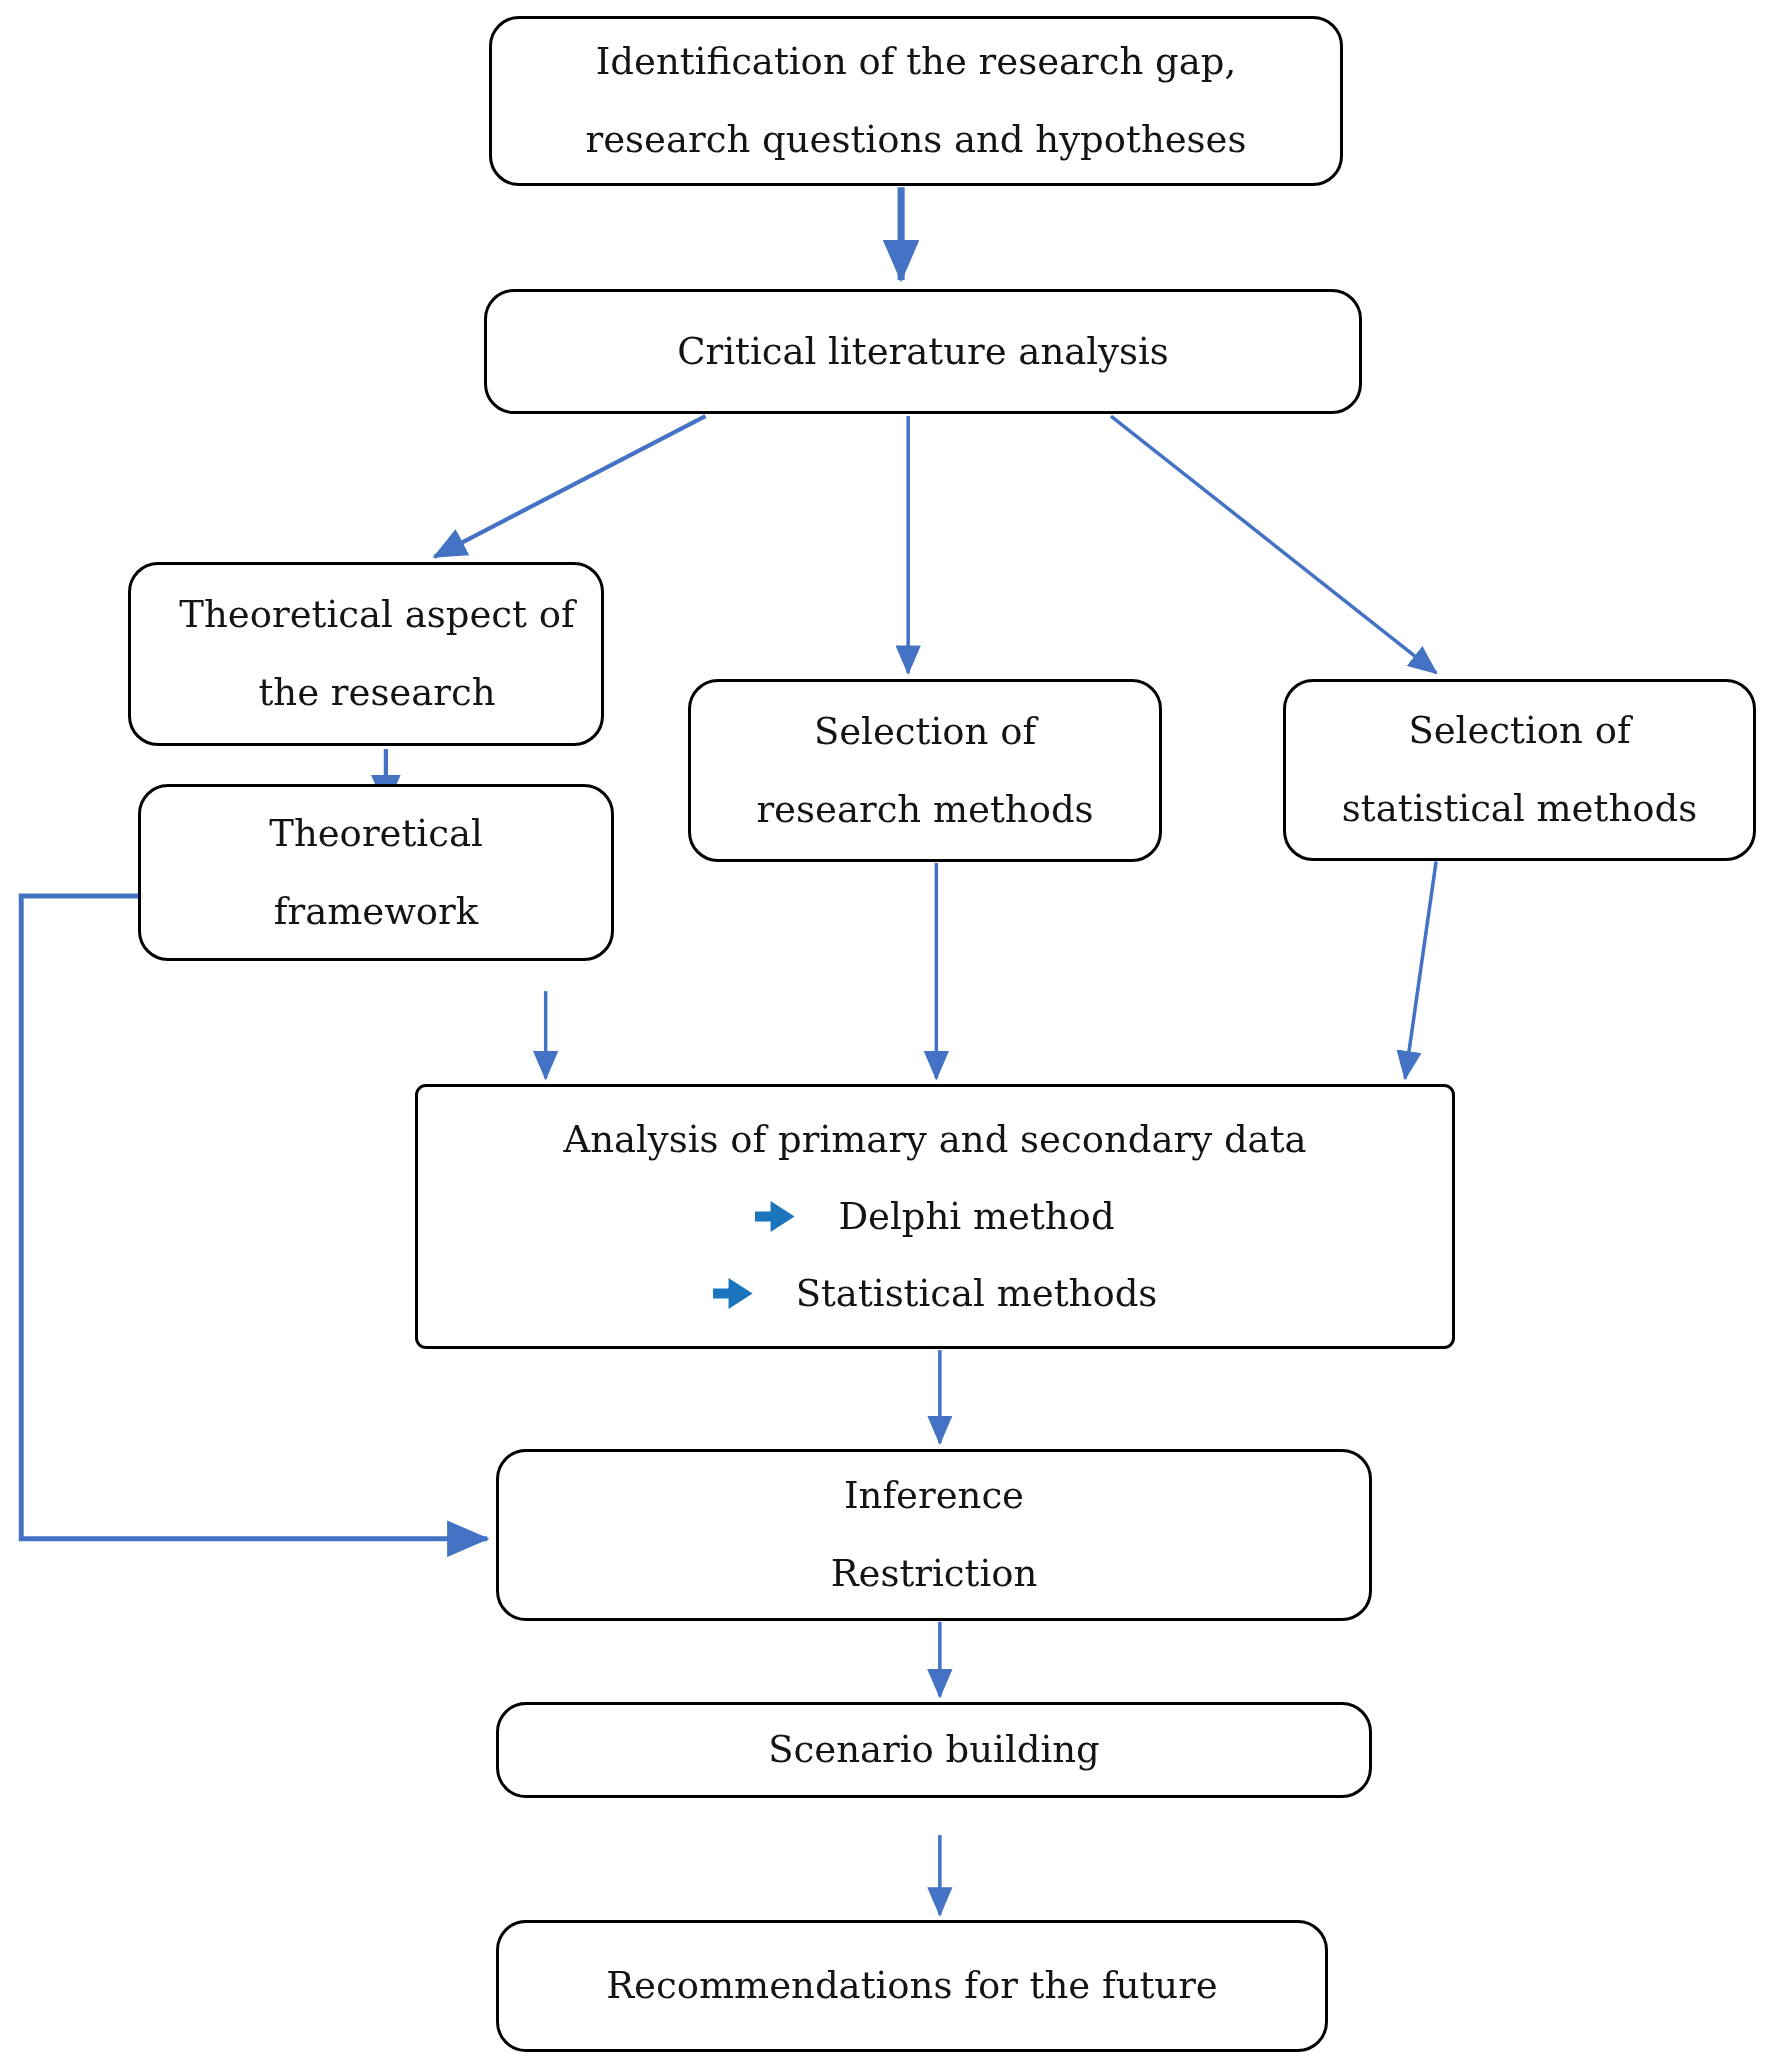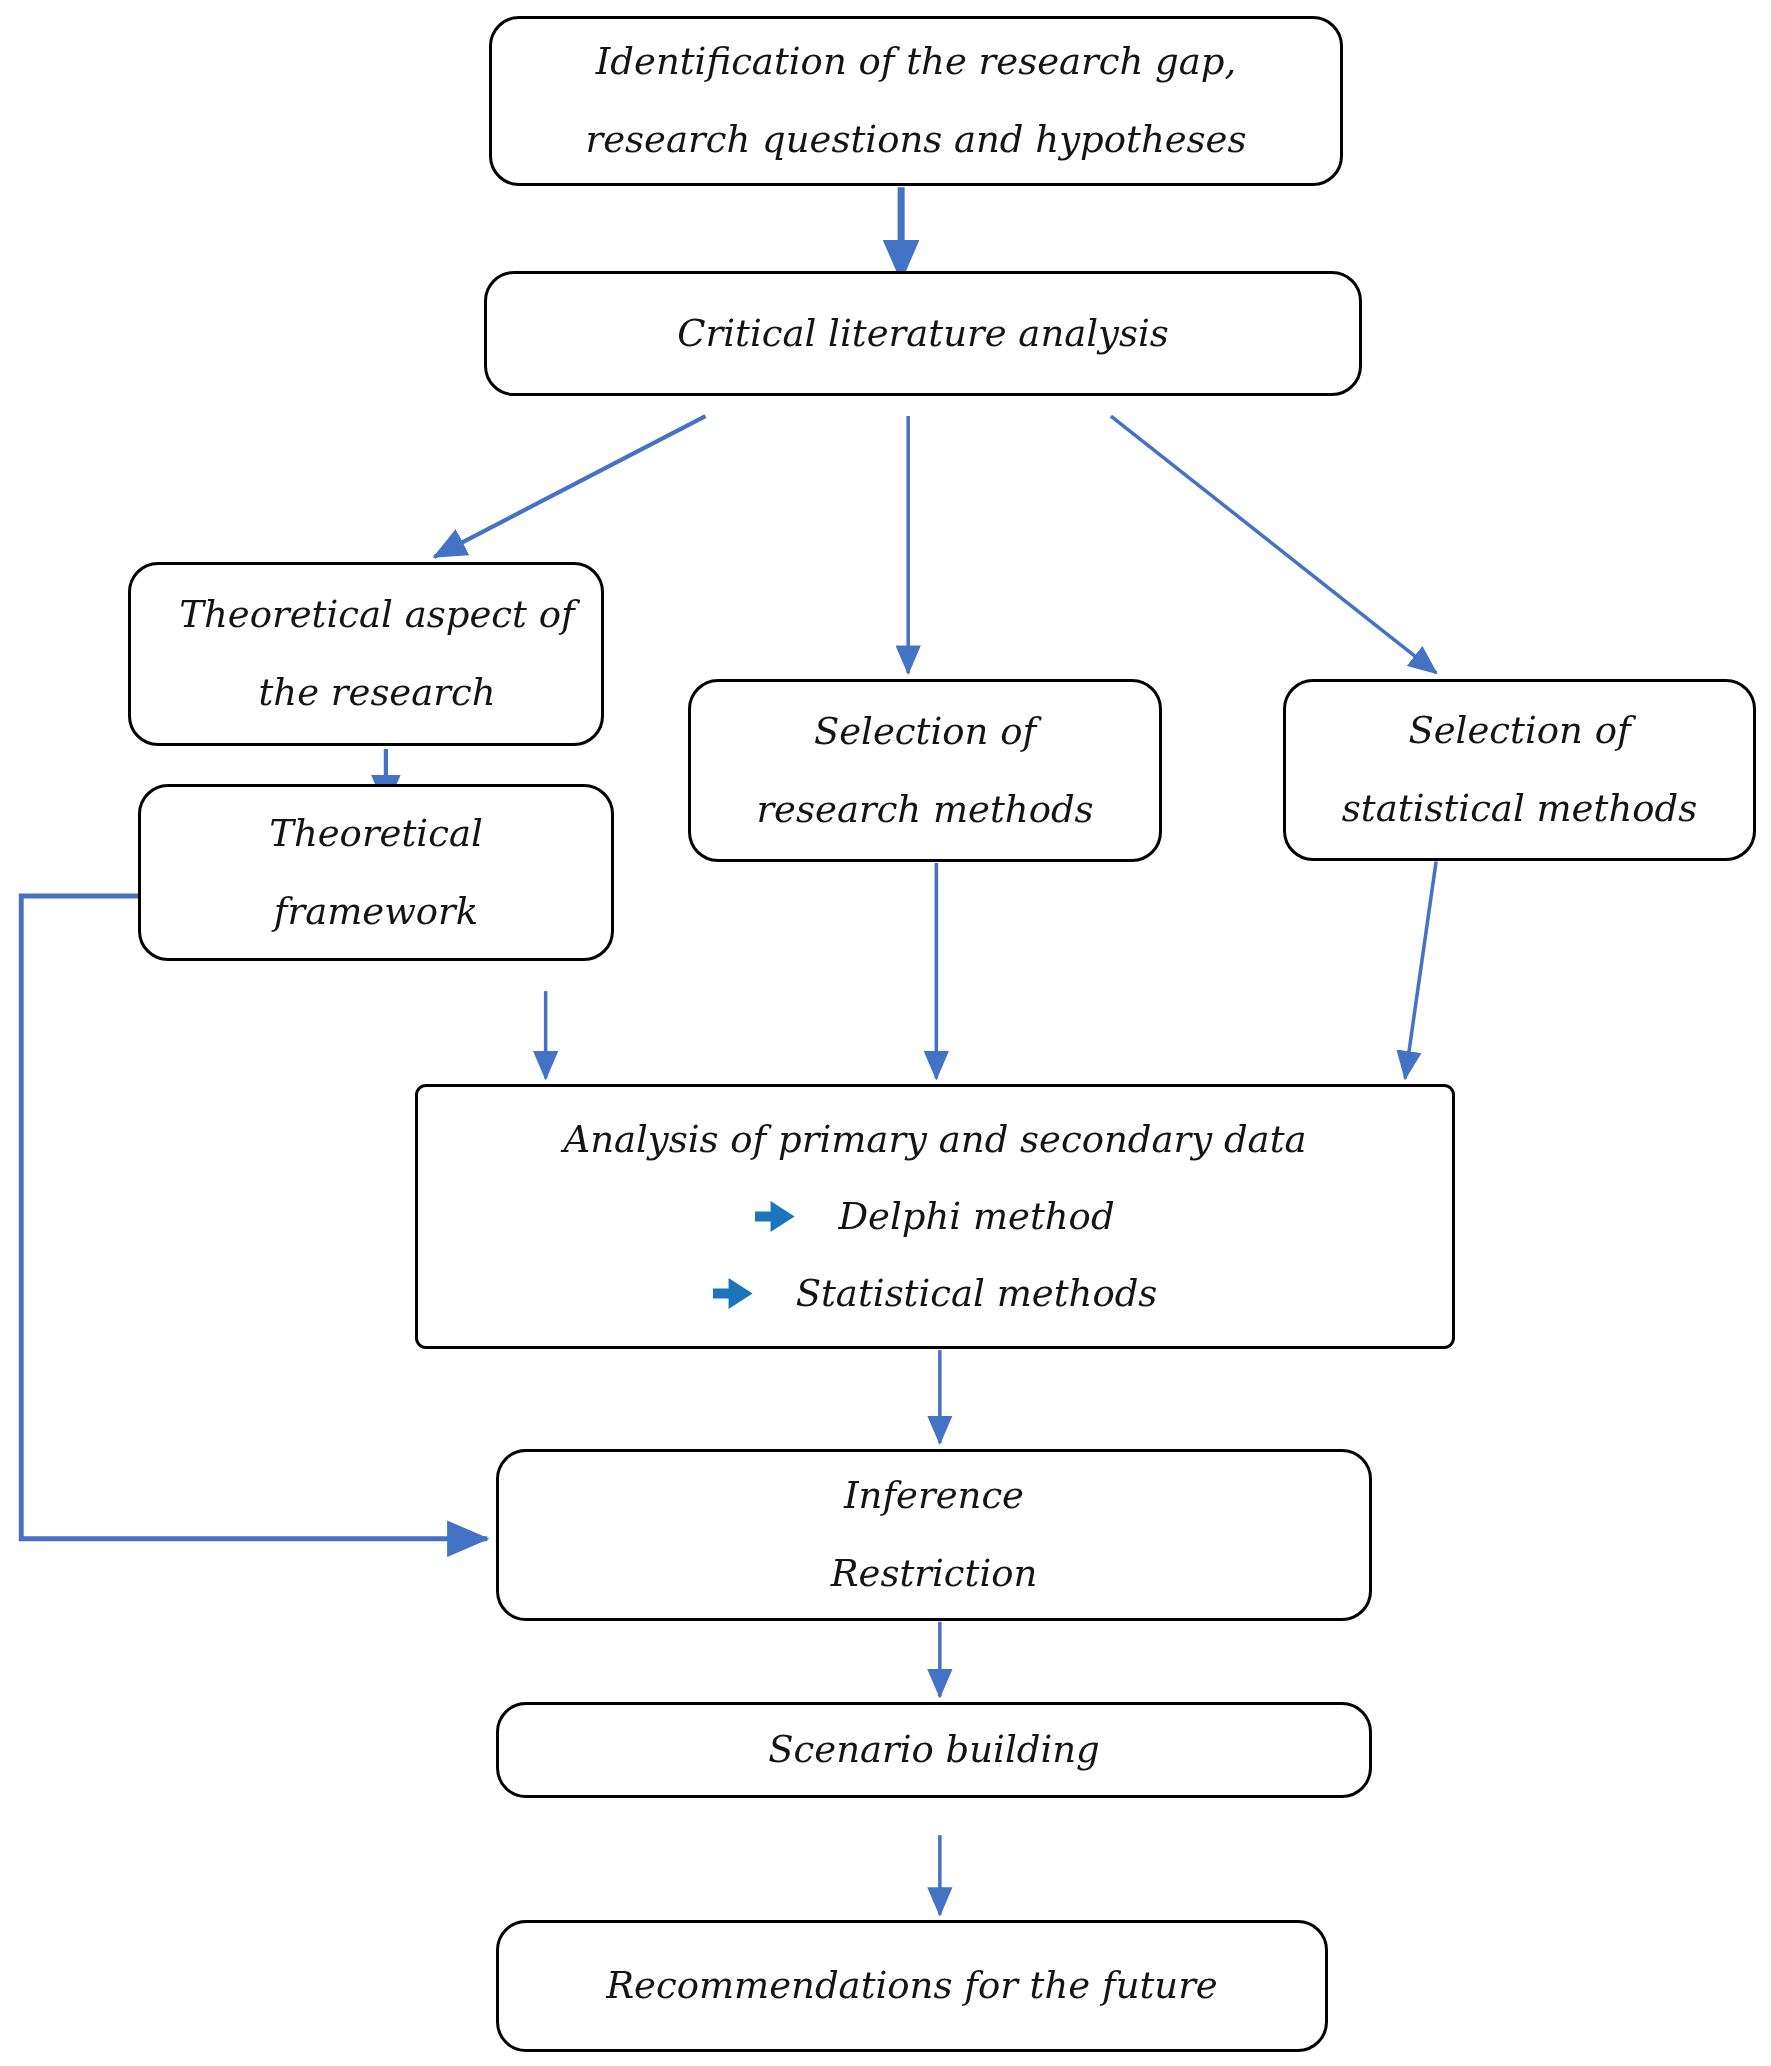--- a/index.html
+++ b/index.html
@@ -30,21 +30,20 @@
     box-sizing:border-box;
     border:3.5px solid var(--border-c);
     border-radius:30px;
     background:var(--bg);
     display:flex;
     flex-direction:column;
     align-items:center;
     justify-content:center;
     text-align:center;
     font-size:37px;
-    font-style:italic;
   }
   .node .line{
     line-height:2.1;
     white-space:nowrap;
   }
   .bullet{
     display:flex;
     align-items:center;
     gap:42px;
     height:77px;
@@ -88,21 +87,21 @@
     <polyline points="197,1273 30,1273 30,2186 692,2186" fill="none" stroke="var(--connector)" stroke-width="7" stroke-linejoin="miter" marker-end="url(#head-big)"></polyline>
     <line x1="1335" y1="2304" x2="1335" y2="2410" stroke="var(--connector)" stroke-width="5" marker-end="url(#head-small)"></line>
     <line x1="1335" y1="2607" x2="1335" y2="2720" stroke="var(--connector)" stroke-width="5" marker-end="url(#head-small)"></line>
   </svg>
 
   <div class="node" style="left:489px;top:15.5px;width:854px;height:170px;">
     <div class="line">Identification of the research gap,</div>
     <div class="line">research questions and hypotheses</div>
   </div>
 
-  <div class="node" style="left:484px;top:271px;width:878px;height:125px;">
+  <div class="node" style="left:484px;top:289px;width:878px;height:125px;">
     <div class="line">Critical literature analysis</div>
   </div>
 
   <div class="node" style="left:128px;top:562px;width:476px;height:184px;padding-left:22px;">
     <div class="line">Theoretical aspect of</div>
     <div class="line">the research</div>
   </div>
 
   <div class="node" style="left:138px;top:784px;width:476px;height:177px;">
     <div class="line">Theoretical</div>

